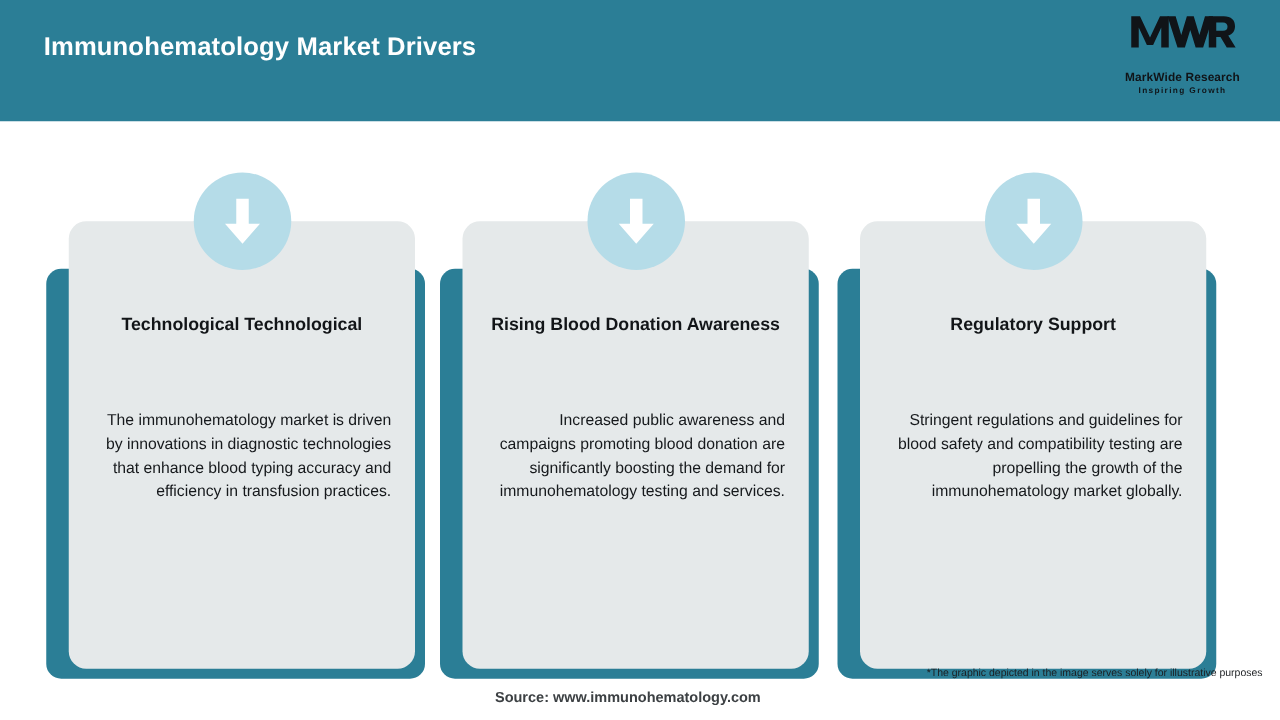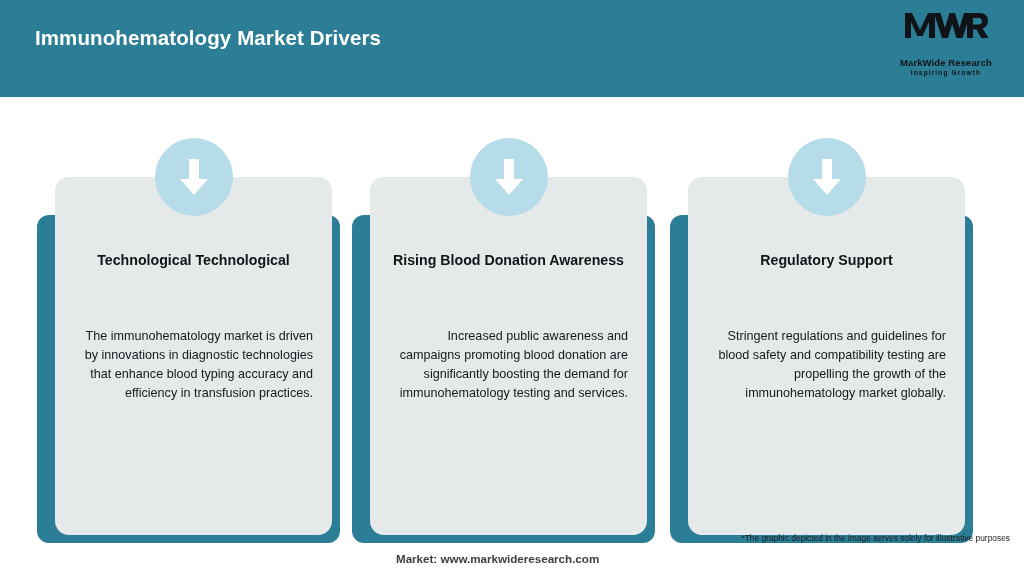--- a/index.html
+++ b/index.html
@@ -218,14 +218,14 @@
           <path d="M12 2 L22 2 L22 22 L31 22 L17 38 L3 22 L12 22 Z" fill="#ffffff"></path>
         </svg>
       </div>
       <div class="card-title">Rising Blood Donation Awareness</div>
       <div class="card-body">Increased public awareness and campaigns promoting blood donation are significantly boosting the demand for immunohematology testing and services.</div>
     </div>
   </div>
 
 </div>
 
-<div class="footer-source">Market: www.markwideresearch.com</div>
+<div class="footer-source">Source: www.immunohematology.com</div>
 <div class="footer-note">*The graphic depicted in the image serves solely for illustrative purposes</div>
 
 </body></html>

